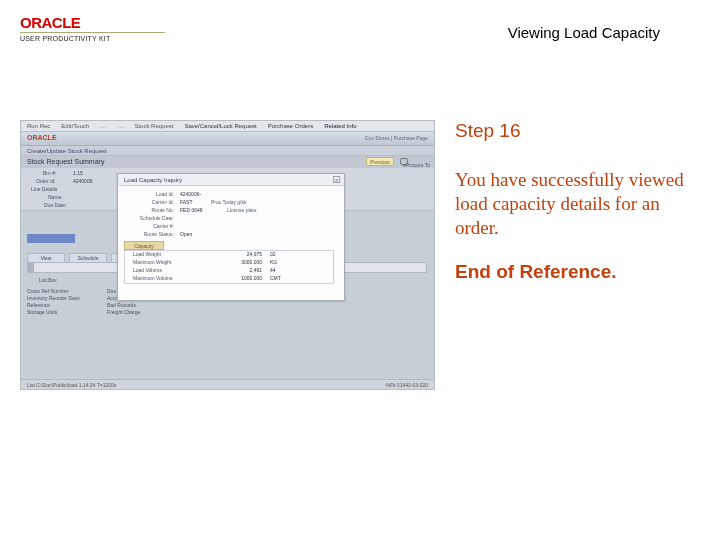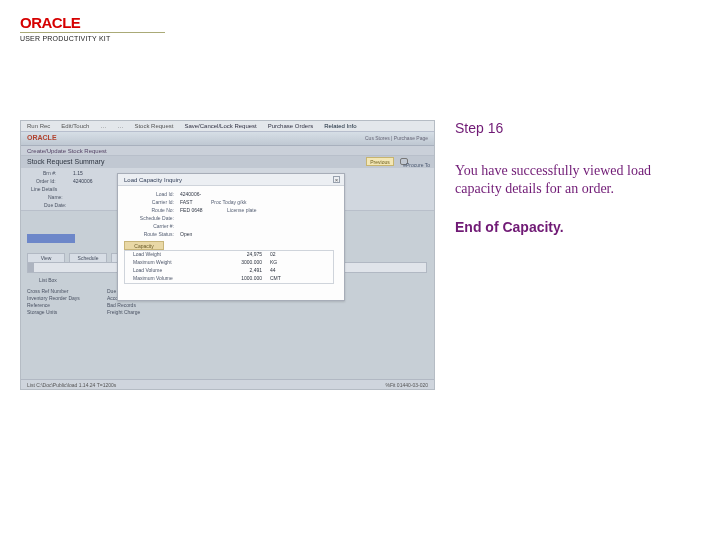--- a/index.html
+++ b/index.html
@@ -9,21 +9,21 @@
   .header { position: relative; height: 50px; }
   .logo { position: absolute; left: 20px; top: 14px; }
   .logo-oracle { font-family: Arial, sans-serif; font-weight: bold; font-size: 15px; color: #d60000; letter-spacing: -0.5px; }
   .logo-sub { font-family: Arial, sans-serif; font-size: 7px; color: #222; margin-top: 2px; letter-spacing: 0.2px;}
   .logo-divider { width: 145px; border-top: 1px solid #aa7; margin-top: 1px; }
   .title { position: absolute; right: 60px; top: 24px; font-size: 15px; color: #000; }
 
   
   .body-row { display: flex; flex-direction: row; height: 270px; margin-top: 70px; }
   .screenshot { flex: 0 0 415px; margin-left: 20px; position: relative; }
-  .text-col { flex: 1; padding-left: 20px; padding-right: 20px; font-size: 14px; color: #701a75; }
+  .text-col { flex: 1; padding-left: 20px; padding-right: 20px; font-size: 19px; color: #c2410c; }
   .step-label { margin-bottom: 26px; }
   .desc { margin-bottom: 22px; line-height: 1.25; font-family: Liberation Serif, serif; }
   .end { font-weight: bold; }
 
   
   .app { position: absolute; inset: 0; background: #c7cfd6; font-size: 6px; color: #454853; overflow: hidden; border: 1px solid #b5bcc4; }
   .app-blur { filter: blur(0.25px); } 
 
   .menubar { height: 11px; background: #e3e7eb; border-bottom: 1px solid #b7becd; display: flex; align-items: center; gap: 11px; padding-left: 6px; }
   .menubar span { color:#555; }
@@ -77,20 +77,21 @@
 </style>
 </head>
 <body>
 
 <div class="header">
   <div class="logo">
     <div class="logo-oracle">ORACLE</div>
     <div class="logo-divider"></div>
     <div class="logo-sub">USER PRODUCTIVITY KIT</div>
   </div>
+  <div class="title">Viewing Load Capacity</div>
 </div>
 
 <div class="body-row">
   <div class="screenshot">
     <div class="app app-blur">
       <div class="menubar">
         <span class="m1">Run Rec</span>
         <span class="m2">Edit/Touch</span>
         <span class="m3">…</span>
         <span class="m4">…</span>
@@ -198,15 +199,15 @@
           </div>
         </div>
       </div>
 
     </div>
   </div>
 
   <div class="text-col">
     <div class="step-label">Step 16</div>
     <div class="desc">You have successfully viewed load capacity details for an order.</div>
-    <div class="end">End of Capacity.</div>
+    <div class="end">End of Reference.</div>
   </div>
 </div>
 
 </body></html>

